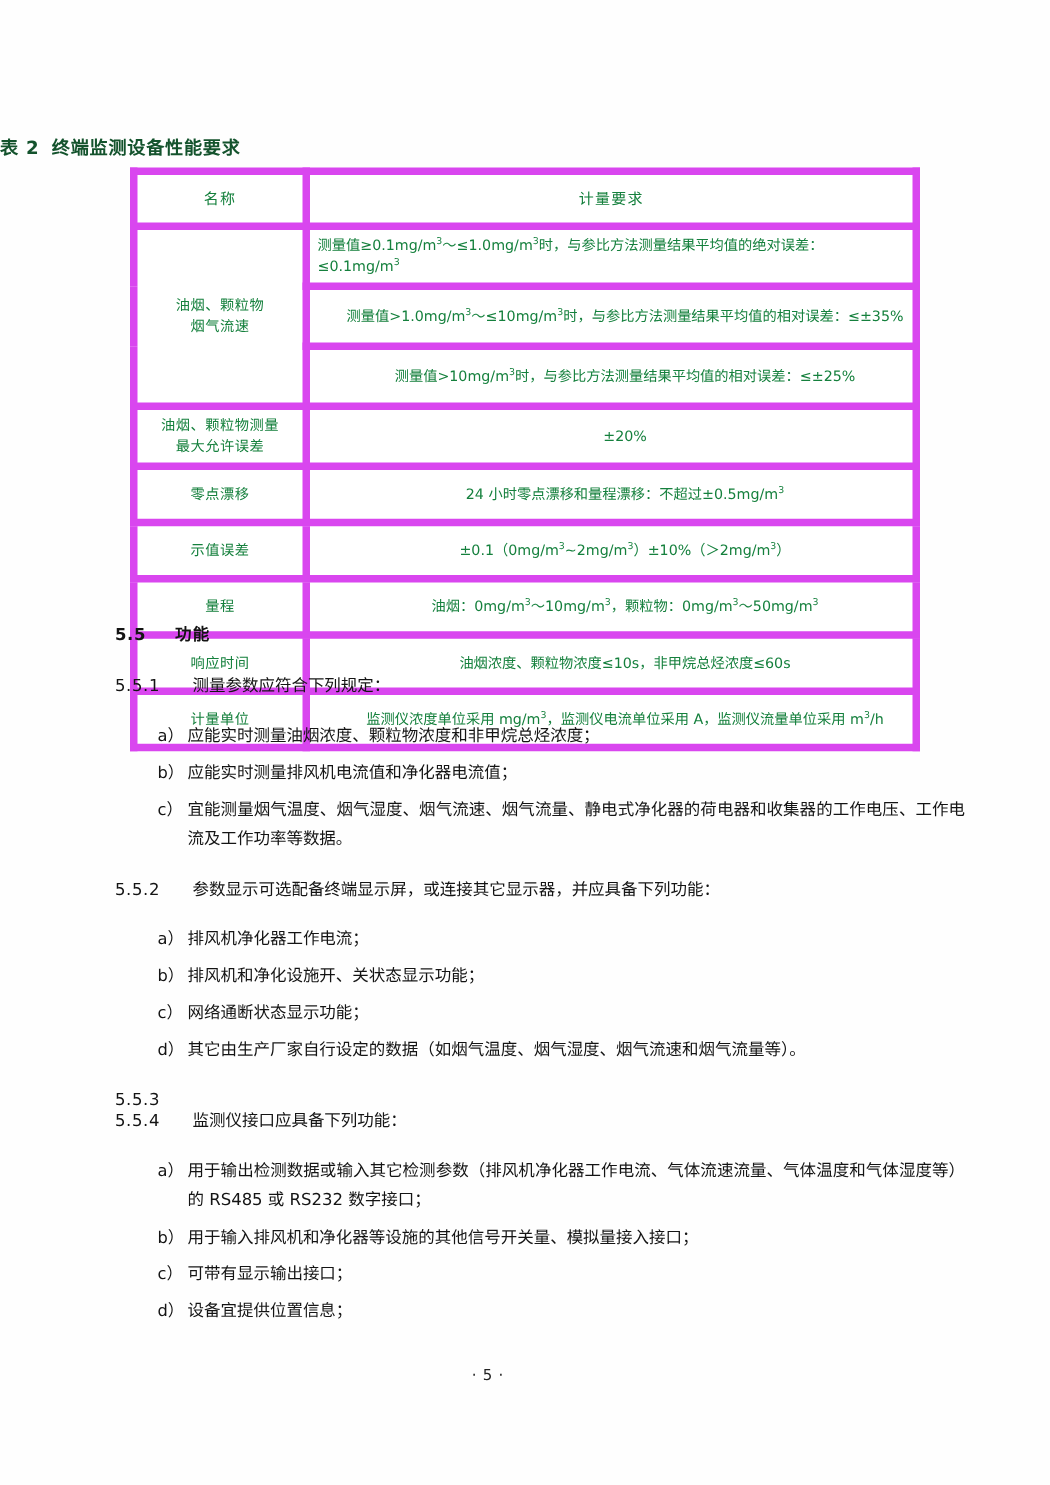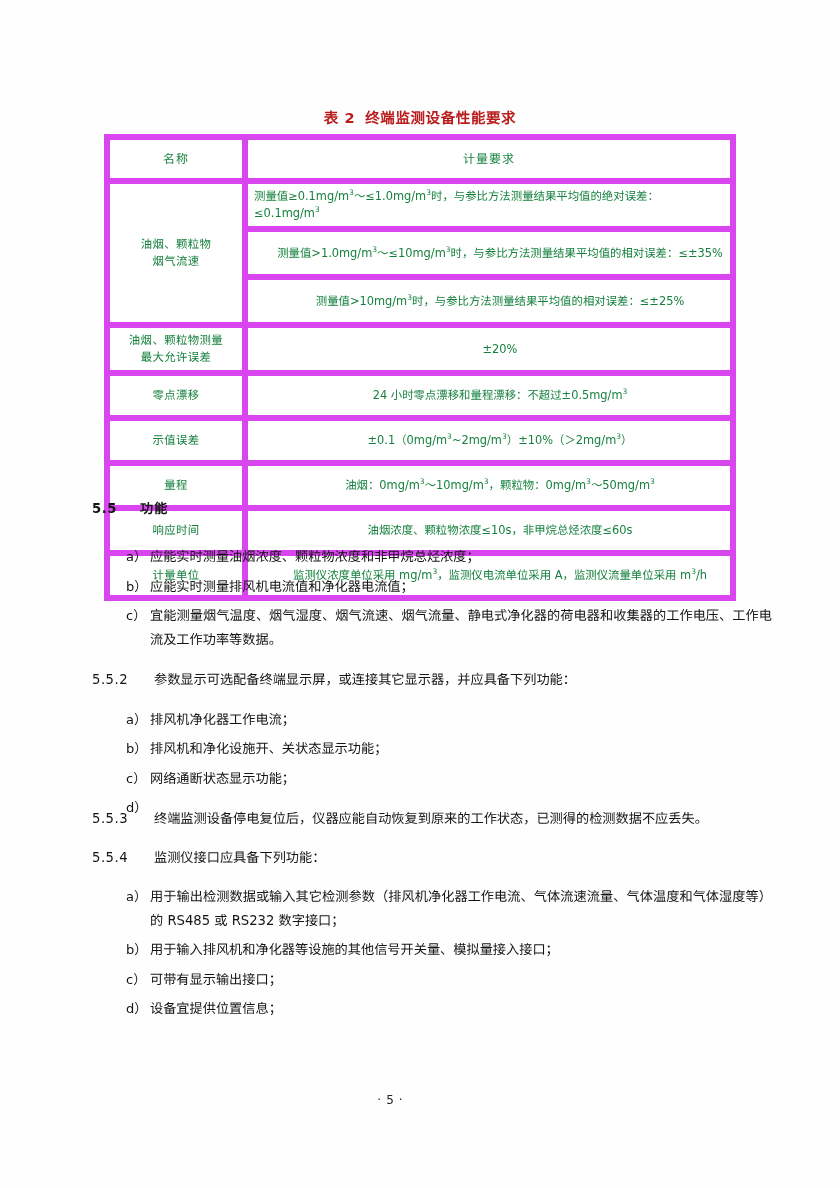--- a/index.html
+++ b/index.html
@@ -21,25 +21,25 @@
     inset: 0;
     background: #fefefe;
   }
 
   
   .table-caption {
     position: absolute;
     top: 106px;
     left: 0;
     width: 840px;
-    text-align: center;
+    text-align: left;
     font-size: 14.5px;
     font-weight: bold;
     letter-spacing: 0.6px;
-    color: #b91c1c;
+    color: #14532d;
   }
   .table-caption .cap-num { margin-right: 10px; }
 
   
   .spec-table {
     position: absolute;
     left: 104px;
     top: 134px;
     width: 632px;
     border-collapse: collapse;
@@ -237,20 +237,24 @@
     </tbody>
   </table>
 
   <div class="content">
 
     <div class="clause heading">
       <span class="num">5.5</span>
       <span class="body">功能</span>
     </div>
 
+    <div class="clause sub">
+      <span class="num">5.5.1</span>
+      <span class="body">测量参数应符合下列规定：</span>
+    </div>
     <div class="gap-sm"></div>
     <div class="item">
       <span class="marker">a）</span>
       <span class="txt">应能实时测量油烟浓度、颗粒物浓度和非甲烷总烃浓度；</span>
     </div>
     <div class="item">
       <span class="marker">b）</span>
       <span class="txt">应能实时测量排风机电流值和净化器电流值；</span>
     </div>
     <div class="item">
@@ -272,27 +276,27 @@
     <div class="item">
       <span class="marker">b）</span>
       <span class="txt">排风机和净化设施开、关状态显示功能；</span>
     </div>
     <div class="item">
       <span class="marker">c）</span>
       <span class="txt">网络通断状态显示功能；</span>
     </div>
     <div class="item">
       <span class="marker">d）</span>
+      <span class="txt">其它由生产厂家自行设定的数据（如烟气温度、烟气湿度、烟气流速和烟气流量等）。</span>
     </div>
 
     <div class="gap-md"></div>
 
     <div class="clause sub">
       <span class="num">5.5.3</span>
-      <span class="body">终端监测设备停电复位后，仪器应能自动恢复到原来的工作状态，已测得的检测数据不应丢失。</span>
     </div>
 
     <div class="gap-sm"></div>
 
     <div class="clause sub">
       <span class="num">5.5.4</span>
       <span class="body">监测仪接口应具备下列功能：</span>
     </div>
     <div class="gap-sm"></div>
     <div class="item">

